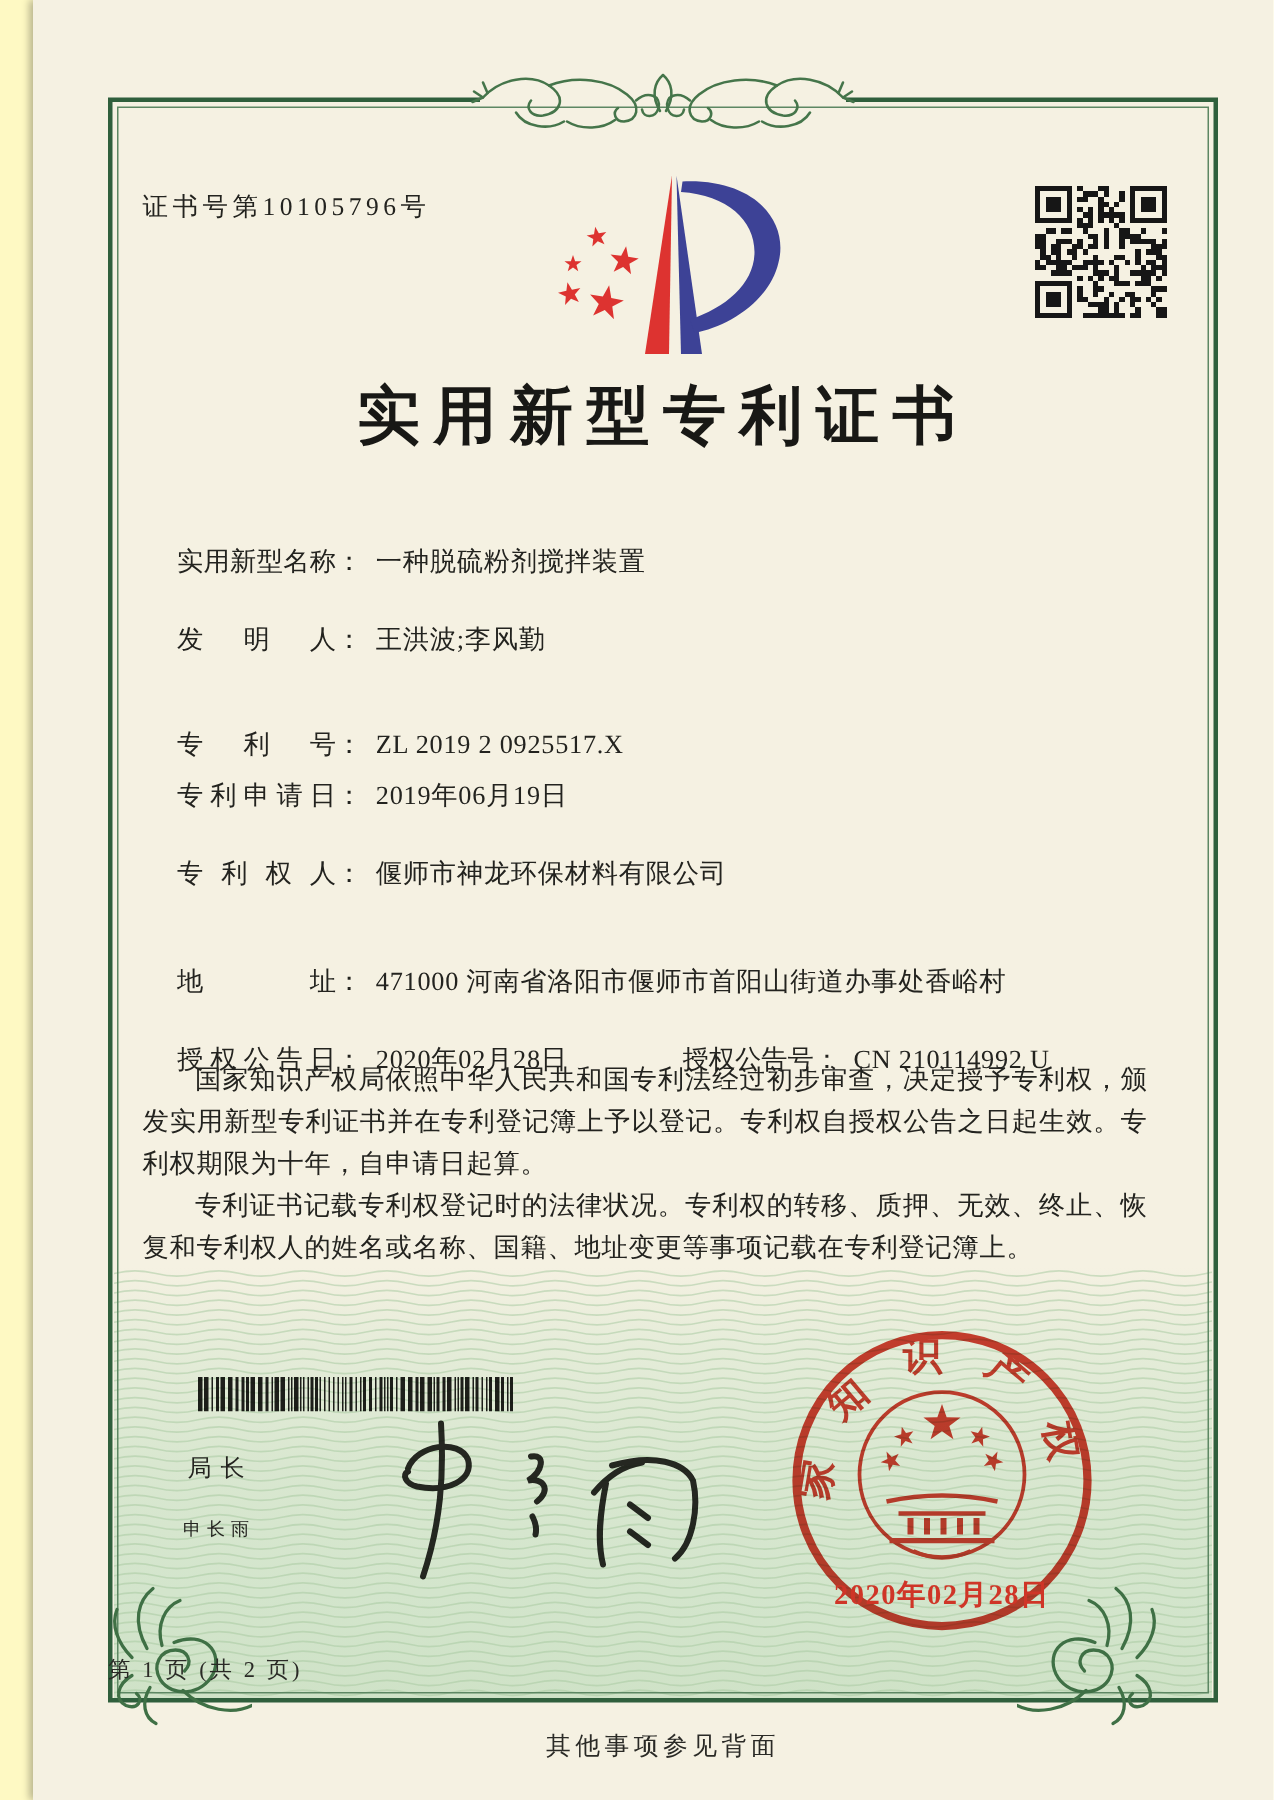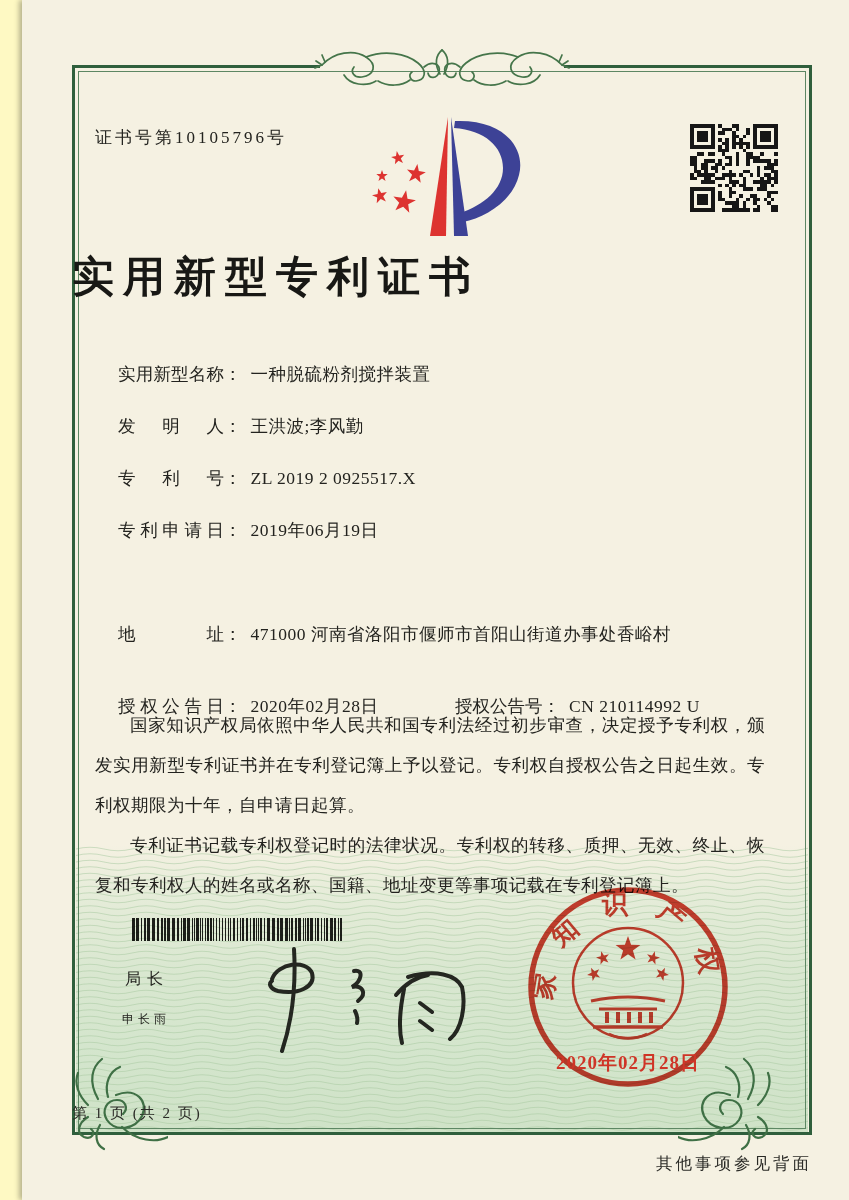--- a/index.html
+++ b/index.html
@@ -7,36 +7,36 @@
   .page{position:relative;width:849px;height:1200px;overflow:hidden;background:#fef9c3;}
   .paper{position:absolute;left:22px;top:0;right:0;bottom:0;background:#f5f1e2;box-shadow:-3px 0 5px rgba(0,0,0,.28);}
   .frame{position:absolute;left:72px;top:65px;width:740px;height:1070px;border:3px solid #2f5f3c;box-sizing:border-box;}
   .frame-inner{position:absolute;left:3px;top:3px;right:3px;bottom:3px;border:1px solid #5d8763;}
   .green-zone{position:absolute;left:76px;top:845px;width:732px;height:289px;
     background:linear-gradient(180deg,rgba(216,232,209,0) 0%,rgba(216,232,209,.55) 18%,rgba(214,230,206,.9) 45%,#d3e5cc 75%,#cfe2c7 100%);}
   .green-zone svg{position:absolute;left:0;top:0;}
   .certno{position:absolute;left:95px;top:126px;font-size:17px;letter-spacing:3px;color:#23231f;}
   .logo{position:absolute;left:368px;top:112px;}
   .qr{position:absolute;left:690px;top:124px;width:88px;height:88px;}
-  .title{position:absolute;left:72px;top:249px;width:740px;font-size:42px;font-weight:700;letter-spacing:9px;color:#181815;}
+  .title{position:absolute;left:72px;top:249px;width:740px;text-align:center;font-size:42px;font-weight:700;letter-spacing:9px;color:#181815;}
   .frow{position:absolute;left:118px;width:660px;height:26px;font-size:17.5px;color:#23231f;white-space:nowrap;}
   .flabel{display:inline-block;width:106px;text-align:justify;text-align-last:justify;vertical-align:top;}
   .fcolon{display:inline-block;}
   .fvalue{margin-left:9px;letter-spacing:.5px;}
   .f2{position:absolute;left:337px;top:0;}
   .bodytext{position:absolute;left:95px;top:705px;width:670px;color:#23231f;}
-  .bodytext p{margin:0;font-size:17.5px;line-height:40px;text-align:justify;text-indent:2em;letter-spacing:.5px;}
+  .bodytext p{margin:0;font-size:17.5px;line-height:28px;text-align:justify;text-indent:2em;letter-spacing:.5px;}
   .barcode{position:absolute;left:132px;top:918px;mix-blend-mode:multiply;}
   .signtitle{position:absolute;left:125px;top:969px;font-size:16px;letter-spacing:6px;color:#23231f;}
   .signname{position:absolute;left:122px;top:1011px;font-size:12px;letter-spacing:4px;color:#23231f;}
   .signature{position:absolute;left:258px;top:943px;mix-blend-mode:multiply;}
   .seal{position:absolute;left:523px;top:882px;mix-blend-mode:multiply;opacity:.95;}
   .sealdate{position:absolute;left:528px;top:1050px;width:200px;text-align:center;font-size:19px;letter-spacing:1px;color:#cf3527;font-weight:700;}
   .pagenum{position:absolute;left:72px;top:1104px;width:740px;text-align:left;font-size:15px;letter-spacing:2px;color:#2a2a26;}
-  .footnote{position:absolute;left:72px;top:1153px;width:740px;text-align:right;font-size:16.5px;letter-spacing:3px;color:#2a2a26;}
+  .footnote{position:absolute;left:72px;top:1153px;width:740px;text-align:center;font-size:16.5px;letter-spacing:3px;color:#2a2a26;}
   .ornament-top{position:absolute;left:312px;top:42px;}
   .corner-bl{position:absolute;left:56px;top:1055px;}
   .corner-br{position:absolute;left:678px;top:1055px;}
   svg text{font-family:"Liberation Serif","DejaVu Serif",serif;}
 </style>
 </head>
 <body>
 
 <div class="page">
   <div class="paper"></div>
@@ -454,27 +454,30 @@
     </svg>
 
   <div class="title">实用新型专利证书</div>
 
   <div class="frow" style="top:362px">
     <span class="flabel">实用新型名称</span><span class="fcolon">：</span><span class="fvalue">一种脱硫粉剂搅拌装置</span>
   </div>
   <div class="frow" style="top:414px">
     <span class="flabel">发明人</span><span class="fcolon">：</span><span class="fvalue">王洪波;李风勤</span>
   </div>
-  <div class="frow" style="top:466px">
+  <div class="frow" style="top:484px">
     <span class="flabel">专利号</span><span class="fcolon">：</span><span class="fvalue">ZL 2019 2 0925517.X</span>
   </div>
   <div class="frow" style="top:518px">
     <span class="flabel">专利申请日</span><span class="fcolon">：</span><span class="fvalue">2019年06月19日</span>
   </div>
-  <div class="frow" style="top:622px">
+  <div class="frow" style="top:570px">
+    <span class="flabel">专利权人</span><span class="fcolon">：</span><span class="fvalue">偃师市神龙环保材料有限公司</span>
+  </div>
+  <div class="frow" style="top:642px">
     <span class="flabel">地址</span><span class="fcolon">：</span><span class="fvalue">471000 河南省洛阳市偃师市首阳山街道办事处香峪村</span>
   </div>
   <div class="frow" style="top:694px">
     <span class="flabel">授权公告日</span><span class="fcolon">：</span><span class="fvalue">2020年02月28日</span>
     <span class="f2">
       <span>授权公告号</span><span>：</span><span class="fvalue">CN 210114992 U</span>
     </span>
   </div>
 
   <div class="bodytext">

